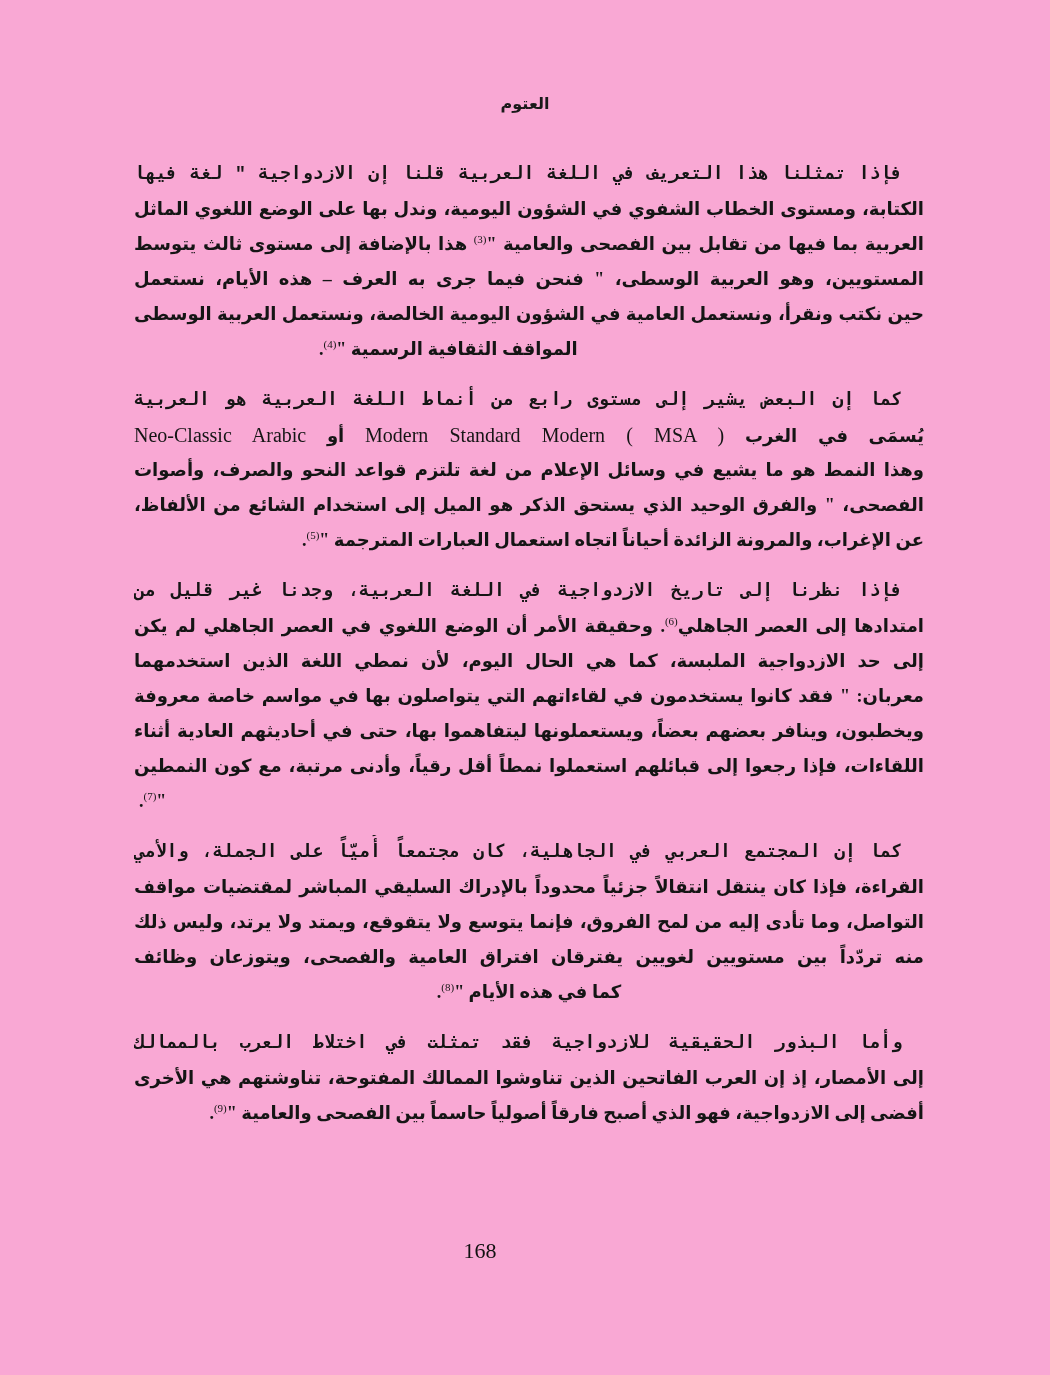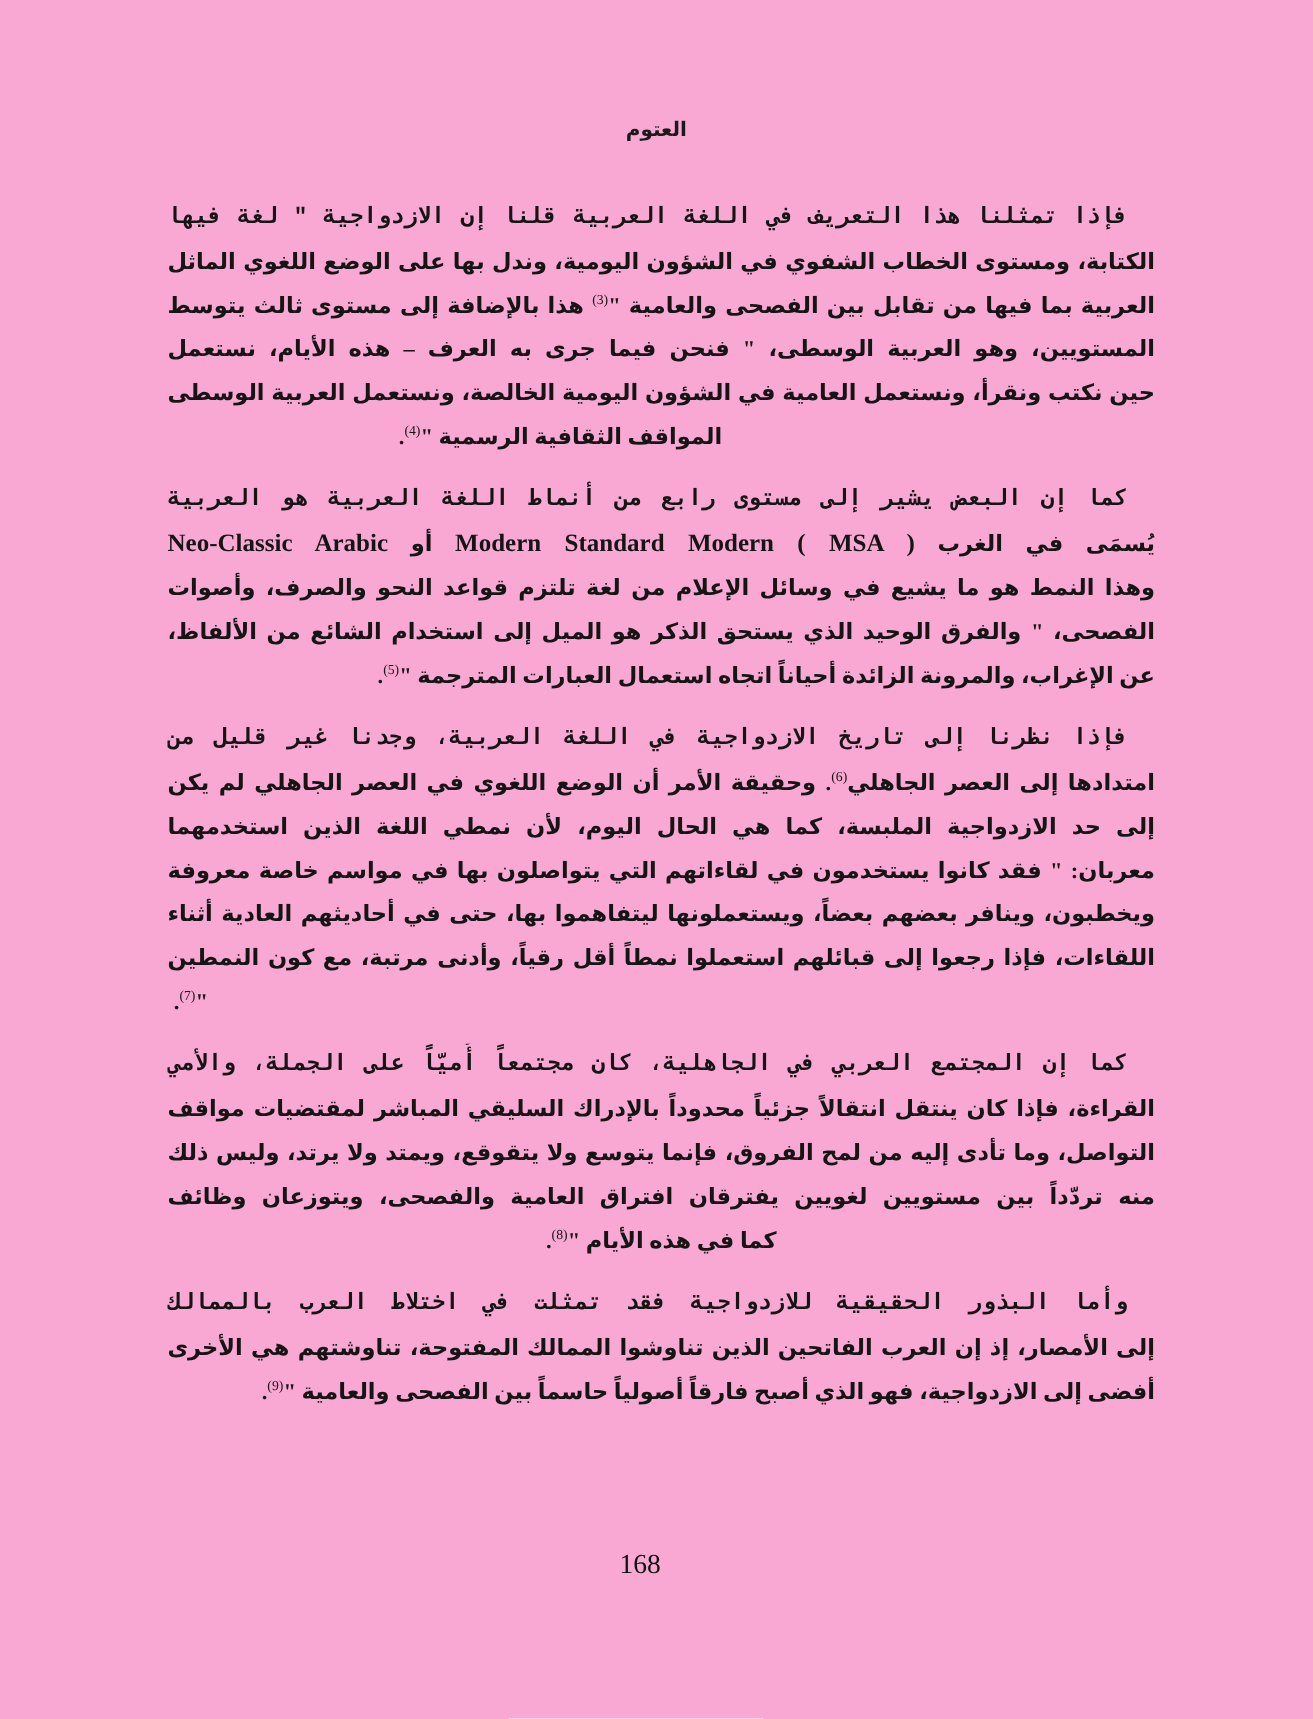--- a/index.html
+++ b/index.html
@@ -39,32 +39,31 @@
   .line.center{text-align:center;text-align-last:center;}
   .line.first{text-indent:22px;font-family:Liberation Mono, monospace;}
   sup{
     font-size:11px;
     font-weight:normal;
     line-height:0;
     vertical-align:super;
     font-family:"Liberation Serif",serif;
   }
   .latin{
-    font-weight:bold;
+    font-weight:normal;
     font-family:"Liberation Serif",serif;
     font-size:20px;
   }
   .page-number{
     position:absolute;top:1238px;left:0;width:960px;
     text-align:center;
     font-family:"Liberation Serif",serif;
     font-weight:normal;
     font-size:22px;
     color:#111;
-    margin-left:32px;
   }
 </style>
 </head>
 <body>
 
 <div class="page">
   <div class="running-head">العتوم</div>
 
   <div class="textblock">
       <div class="para">

